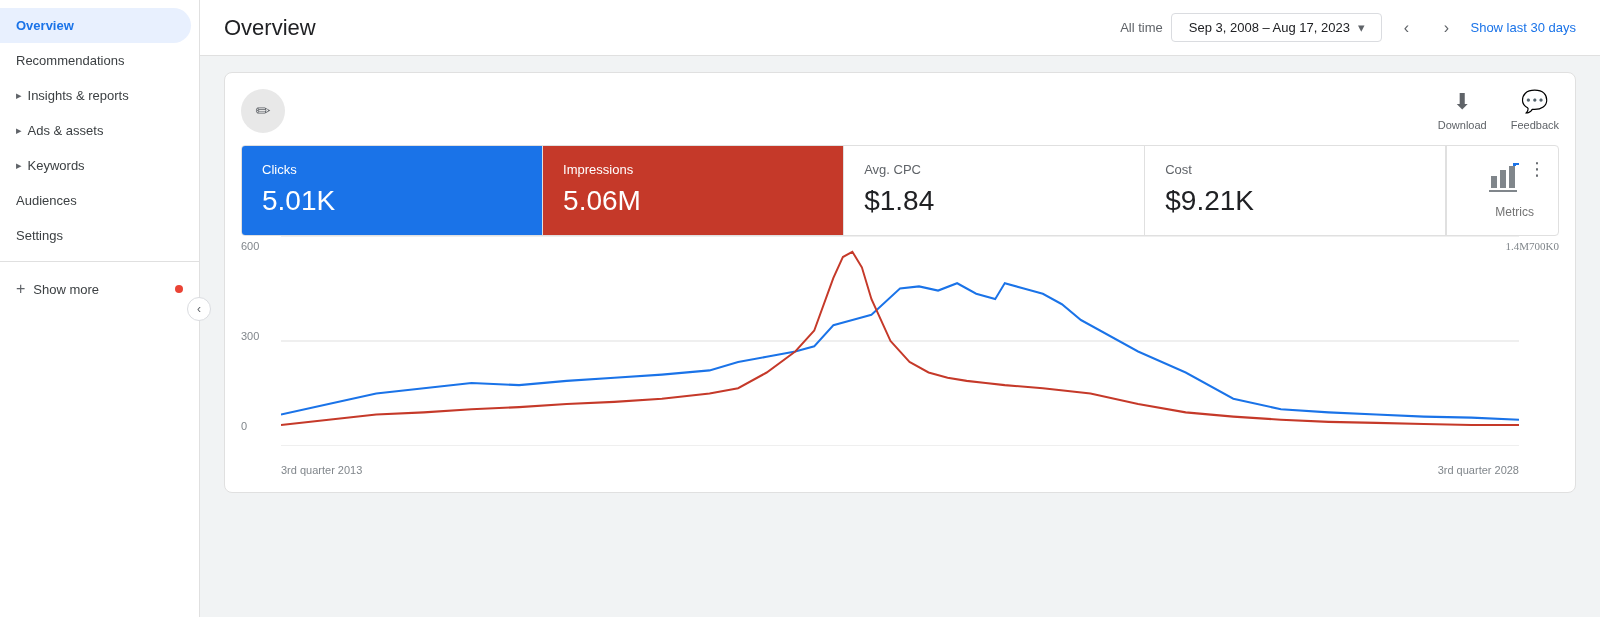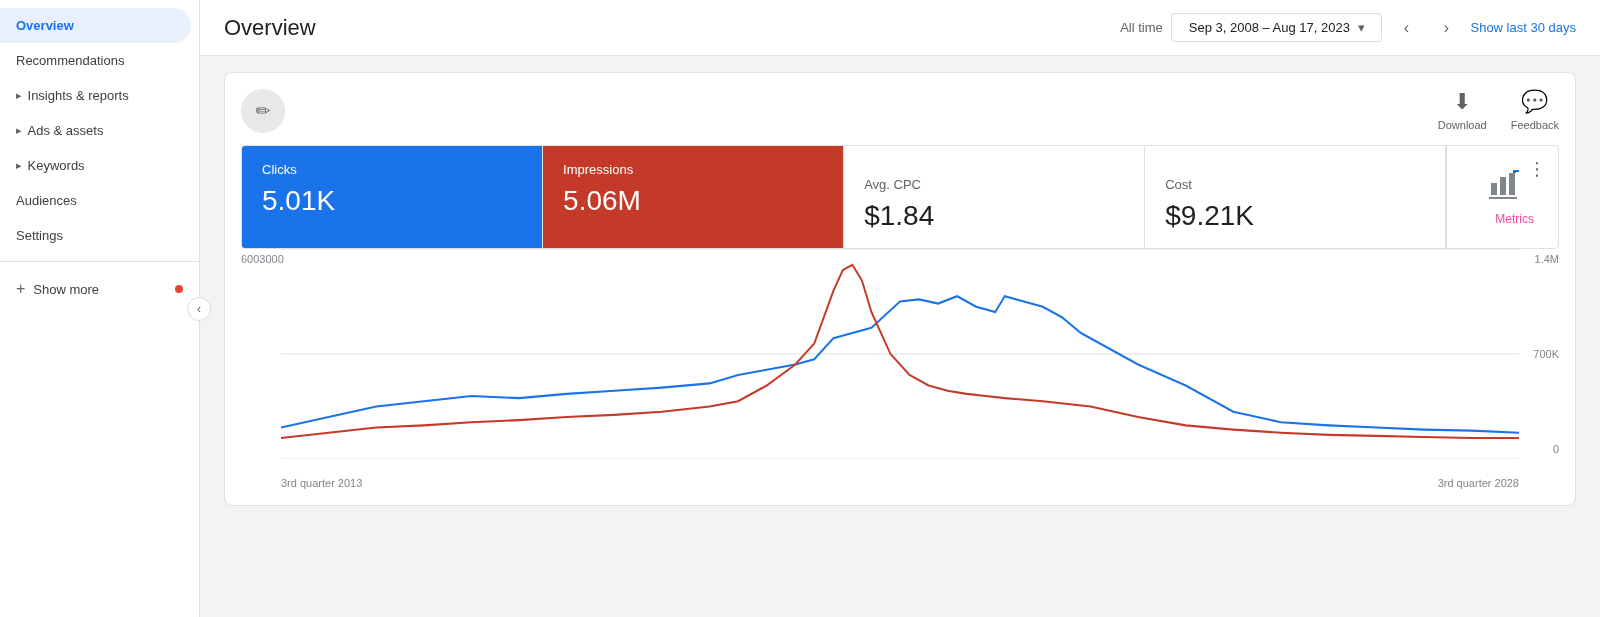--- a/index.html
+++ b/index.html
@@ -235,21 +235,21 @@
       font-weight: 500;
     }
     .metric-value {
       font-size: 28px;
       font-weight: 400;
     }
     .metric-cell.blue-bg .metric-label,
     .metric-cell.blue-bg .metric-value { color: #fff; }
     .metric-cell.red-bg .metric-label,
     .metric-cell.red-bg .metric-value { color: #fff; }
-    .metric-cell:not(.blue-bg):not(.red-bg) .metric-label { color: #5f6368; margin-top: 15px; }
+    .metric-cell:not(.blue-bg):not(.red-bg) .metric-label { color: #5f6368; }
     .metric-cell:not(.blue-bg):not(.red-bg) .metric-value { color: #202124; }
 
     
     .metrics-btn-cell {
       display: flex;
       flex-direction: column;
       align-items: center;
       justify-content: center;
       padding: 16px 24px;
       cursor: pointer;
@@ -264,55 +264,56 @@
       font-size: 18px;
       color: #5f6368;
       cursor: pointer;
     }
     .metrics-btn-cell .chart-icon {
       font-size: 28px;
       color: #5f6368;
     }
     .metrics-btn-cell .label {
       font-size: 12px;
-      color: #ec4899;
+      color: #737373;
       margin-top: 4px;
       margin-left: 24px;
     }
 
     
     .chart-container {
       margin-top: 0;
       position: relative;
       height: 240px;
     }
     svg.chart-svg {
       width: 100%;
       height: 100%;
     }
     .y-axis-left {
       position: absolute;
       left: 0;
       top: 0;
       bottom: 40px;
       display: flex;
-      flex-direction: row;
+      flex-direction: column;
       justify-content: space-between;
       padding: 4px 0;
     }
     .y-axis-right {
       position: absolute;
       right: 0;
       top: 0;
       bottom: 30px;
       display: flex;
-      flex-direction: column;
+      flex-direction: row;
       justify-content: space-between;
       padding: 4px 0;
       text-align: right;
+      font-family: Liberation Serif, serif;
     }
     .axis-label {
       font-size: 11px;
       color: #80868b;
     }
     .x-axis {
       position: absolute;
       bottom: 0;
       left: 40px;
       right: 40px;

